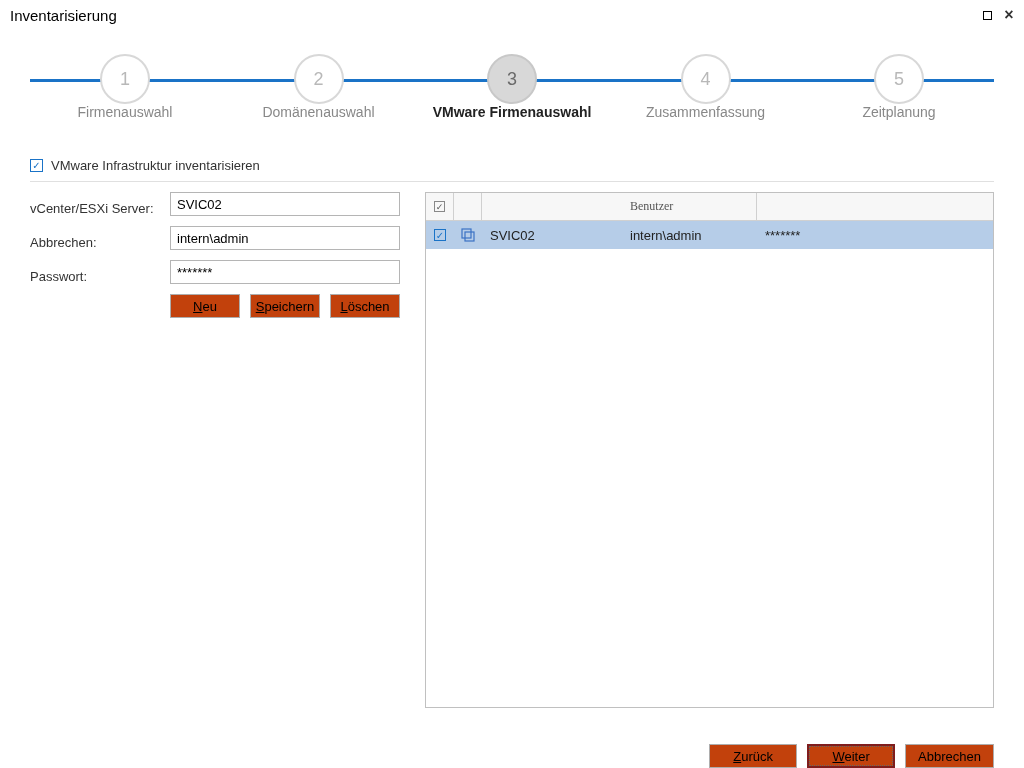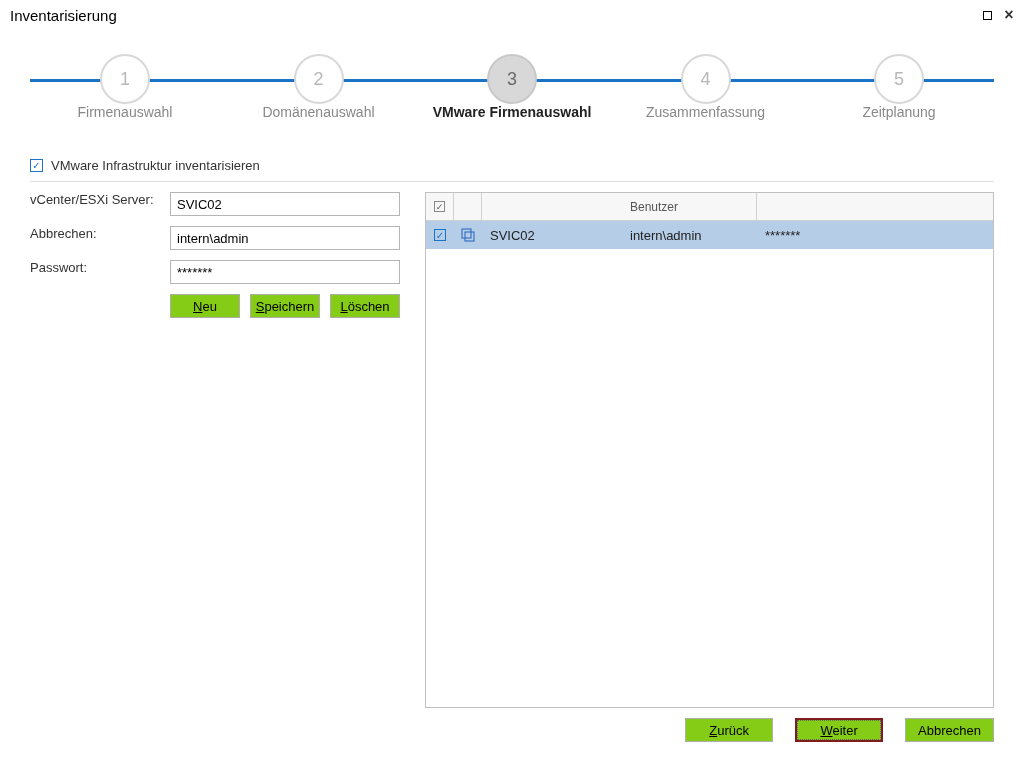--- a/index.html
+++ b/index.html
@@ -129,21 +129,21 @@
     display: flex;
     gap: 25px;
     flex: 1;
     min-height: 0;
   }
   .form-col {
     width: 370px;
   }
   .form-field {
     display: flex;
-    align-items: flex-start;
+    align-items: flex-end;
     margin-bottom: 10px;
   }
   .form-label {
     width: 140px;
     color: #333;
   }
   .form-input {
     flex: 1;
     height: 24px;
     border: 1px solid #b5b5b5;
@@ -156,21 +156,21 @@
     gap: 10px;
     justify-content: flex-end;
     margin-left: 140px;
     margin-top: 8px;
   }
   .btn {
     height: 24px;
     min-width: 70px;
     padding: 0 12px;
     border: 1px solid #adadad;
-    background: #84cc16;
+    background: #c2410c;
     font-family: inherit;
     font-size: 13px;
     cursor: pointer;
     display: inline-flex;
     align-items: center;
     justify-content: center;
   }
   .accel { text-decoration: underline; }
 
   
@@ -191,21 +191,21 @@
     border-right: 1px solid #d0d0d0;
     display: flex;
     align-items: center;
     padding: 0 8px;
     font-size: 12px;
     color: #555;
   }
   .th-chk { width: 28px; justify-content: center; padding: 0; }
   .th-icon { width: 28px; padding: 0; }
   .th-server { width: 140px; margin-top: 43px; }
-  .th-user { width: 135px; }
+  .th-user { width: 135px; font-family: Liberation Serif, serif; }
   .th-pass { width: 130px; }
   .th-rest { flex: 1; border-right: none; }
   .tbl-body {
     flex: 1;
     overflow: auto;
   }
   .tbl-row {
     display: flex;
     height: 28px;
     align-items: stretch;
@@ -231,24 +231,24 @@
     border: 1px solid #888;
     display: flex; align-items: center; justify-content: center;
     font-size: 9px; color: #555;
   }
   .vm-icon svg { display: block; }
 
   
   .footer {
     height: 50px;
     display: flex;
-    align-items: flex-start;
+    align-items: flex-end;
     justify-content: flex-end;
     padding: 0 30px;
-    gap: 22px;
+    gap: 10px;
   }
   .footer .btn {
     min-width: 88px;
   }
   .btn.default {
     border: 2px solid #7f1d1d;
     outline: 1px dotted #666;
     outline-offset: -3px;
   }
 </style>

